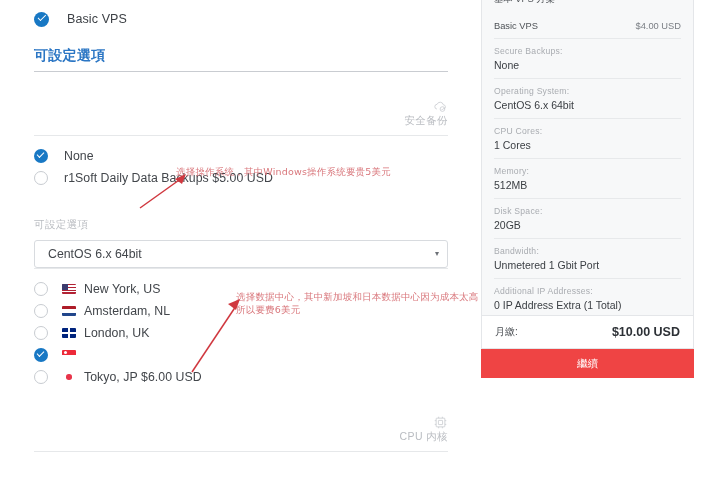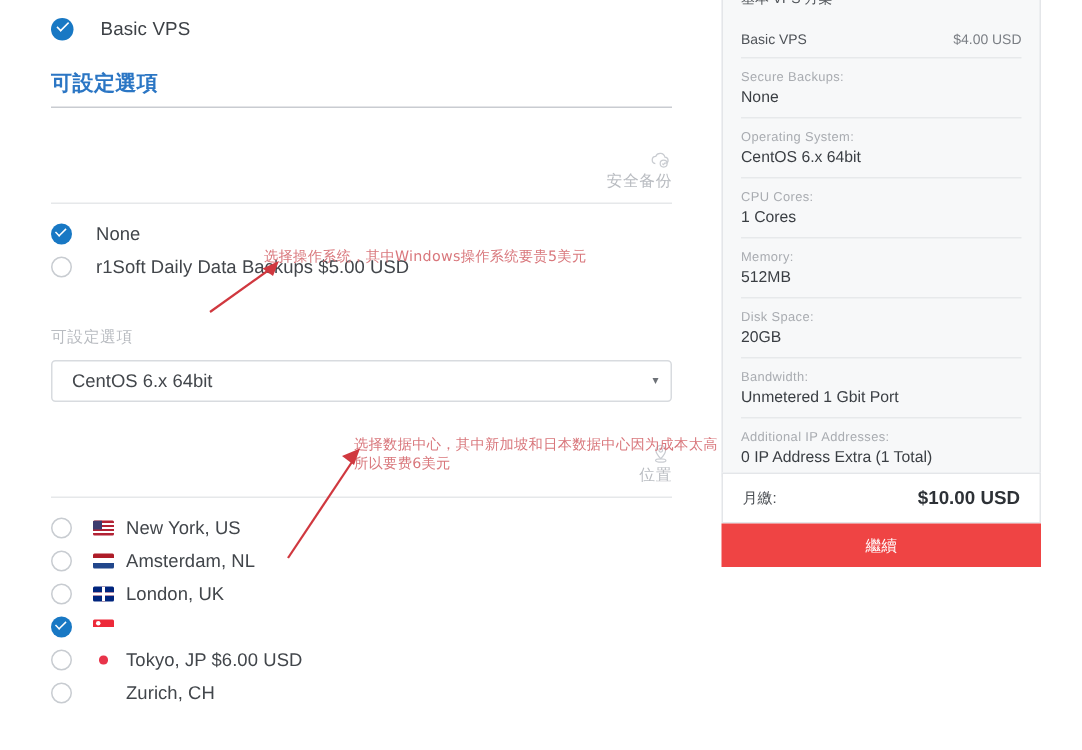--- a/index.html
+++ b/index.html
@@ -177,30 +177,20 @@
         <span class="opt-text">r1Soft Daily Data Backups $5.00 USD</span>
       </div>
     </div>
 
     <div class="field-label">可設定選項</div>
     <div class="select-box">
       <span class="select-val">CentOS 6.x 64bit</span>
       <span class="caret">▾</span>
     </div>
 
-    <div class="group-head">
-      <span class="gicon">
-        <svg viewBox="0 0 20 20" width="15" height="15" fill="none" stroke="currentColor" stroke-width="1.1">
-          <path d="M10 2.6a4.3 4.3 0 0 1 4.3 4.3c0 3.1-4.3 7.4-4.3 7.4S5.7 10 5.7 6.9A4.3 4.3 0 0 1 10 2.6z"></path>
-          <circle cx="10" cy="6.9" r="1.6"></circle>
-          <ellipse cx="10" cy="16" rx="4.6" ry="1.5"></ellipse>
-        </svg>
-      </span>
-      <span class="gh-label">位置</span>
-    </div>
     <div class="hr-light"></div>
 
     <div class="opt-list">
       <div class="opt-row with-flag">
         <span class="mark off"></span>
         <span class="flag flag-us"></span>
         <span class="opt-text">New York, US</span>
       </div>
       <div class="opt-row with-flag">
         <span class="mark off"></span>
@@ -213,25 +203,20 @@
         <span class="opt-text">London, UK</span>
       </div>
       <div class="opt-row with-flag">
         <span class="mark on"></span>
         <span class="flag flag-sg"></span>
       </div>
       <div class="opt-row with-flag">
         <span class="mark off"></span>
         <span class="flag flag-jp"></span>
         <span class="opt-text">Tokyo, JP $6.00 USD</span>
-      </div>
-      <div class="opt-row with-flag">
-        <span class="mark off"></span>
-        <span class="flag flag-blank"></span>
-        <span class="opt-text">Zurich, CH</span>
       </div>
     </div>
 
     <div class="group-head">
       <span class="gicon">
         <svg viewBox="0 0 20 20" width="15" height="15" fill="none" stroke="currentColor" stroke-width="1.1">
           <rect x="4.2" y="4.2" width="11.6" height="11.6" rx="1"></rect>
           <rect x="7.2" y="7.2" width="5.6" height="5.6" rx=".5"></rect>
           <path d="M7.5 4.2V2.3M12.5 4.2V2.3M7.5 17.7v-1.9M12.5 17.7v-1.9M4.2 7.5H2.3M4.2 12.5H2.3M17.7 7.5h-1.9M17.7 12.5h-1.9"></path>
         </svg>

